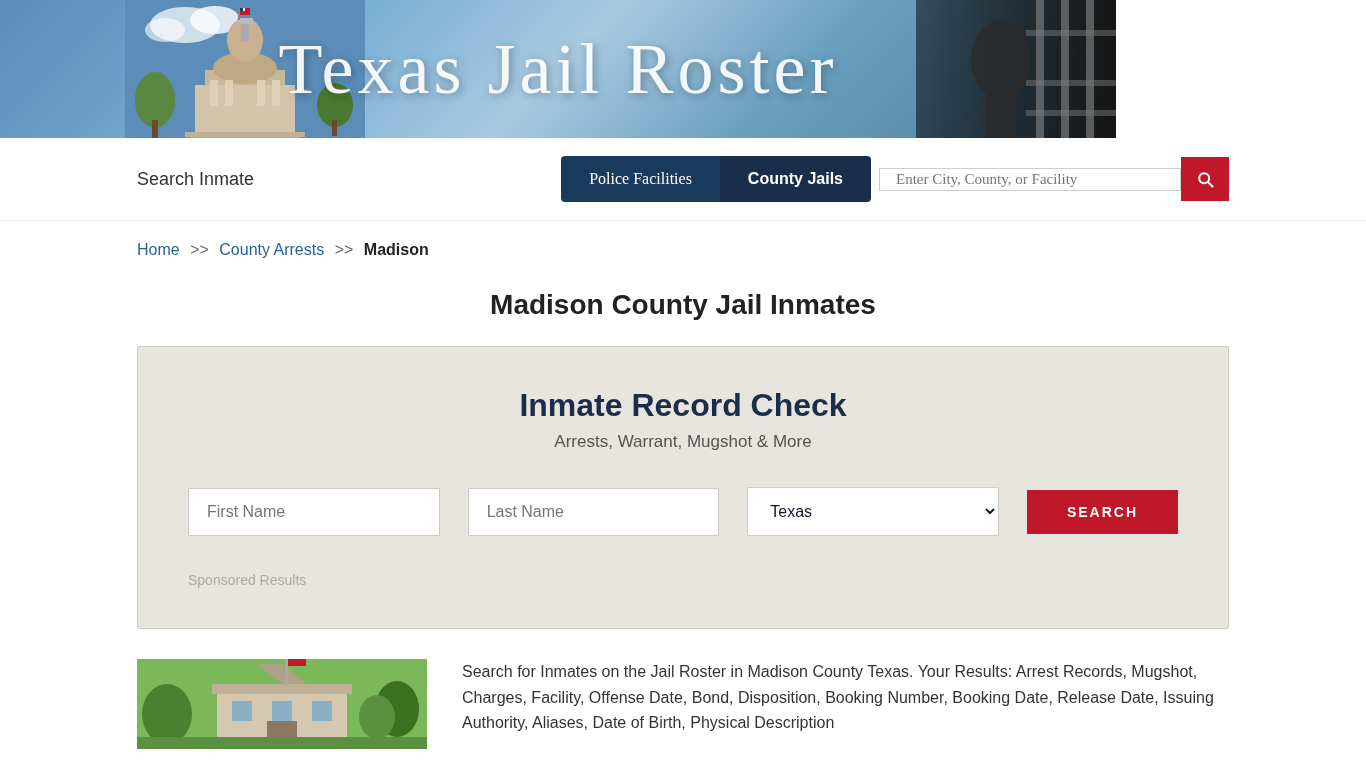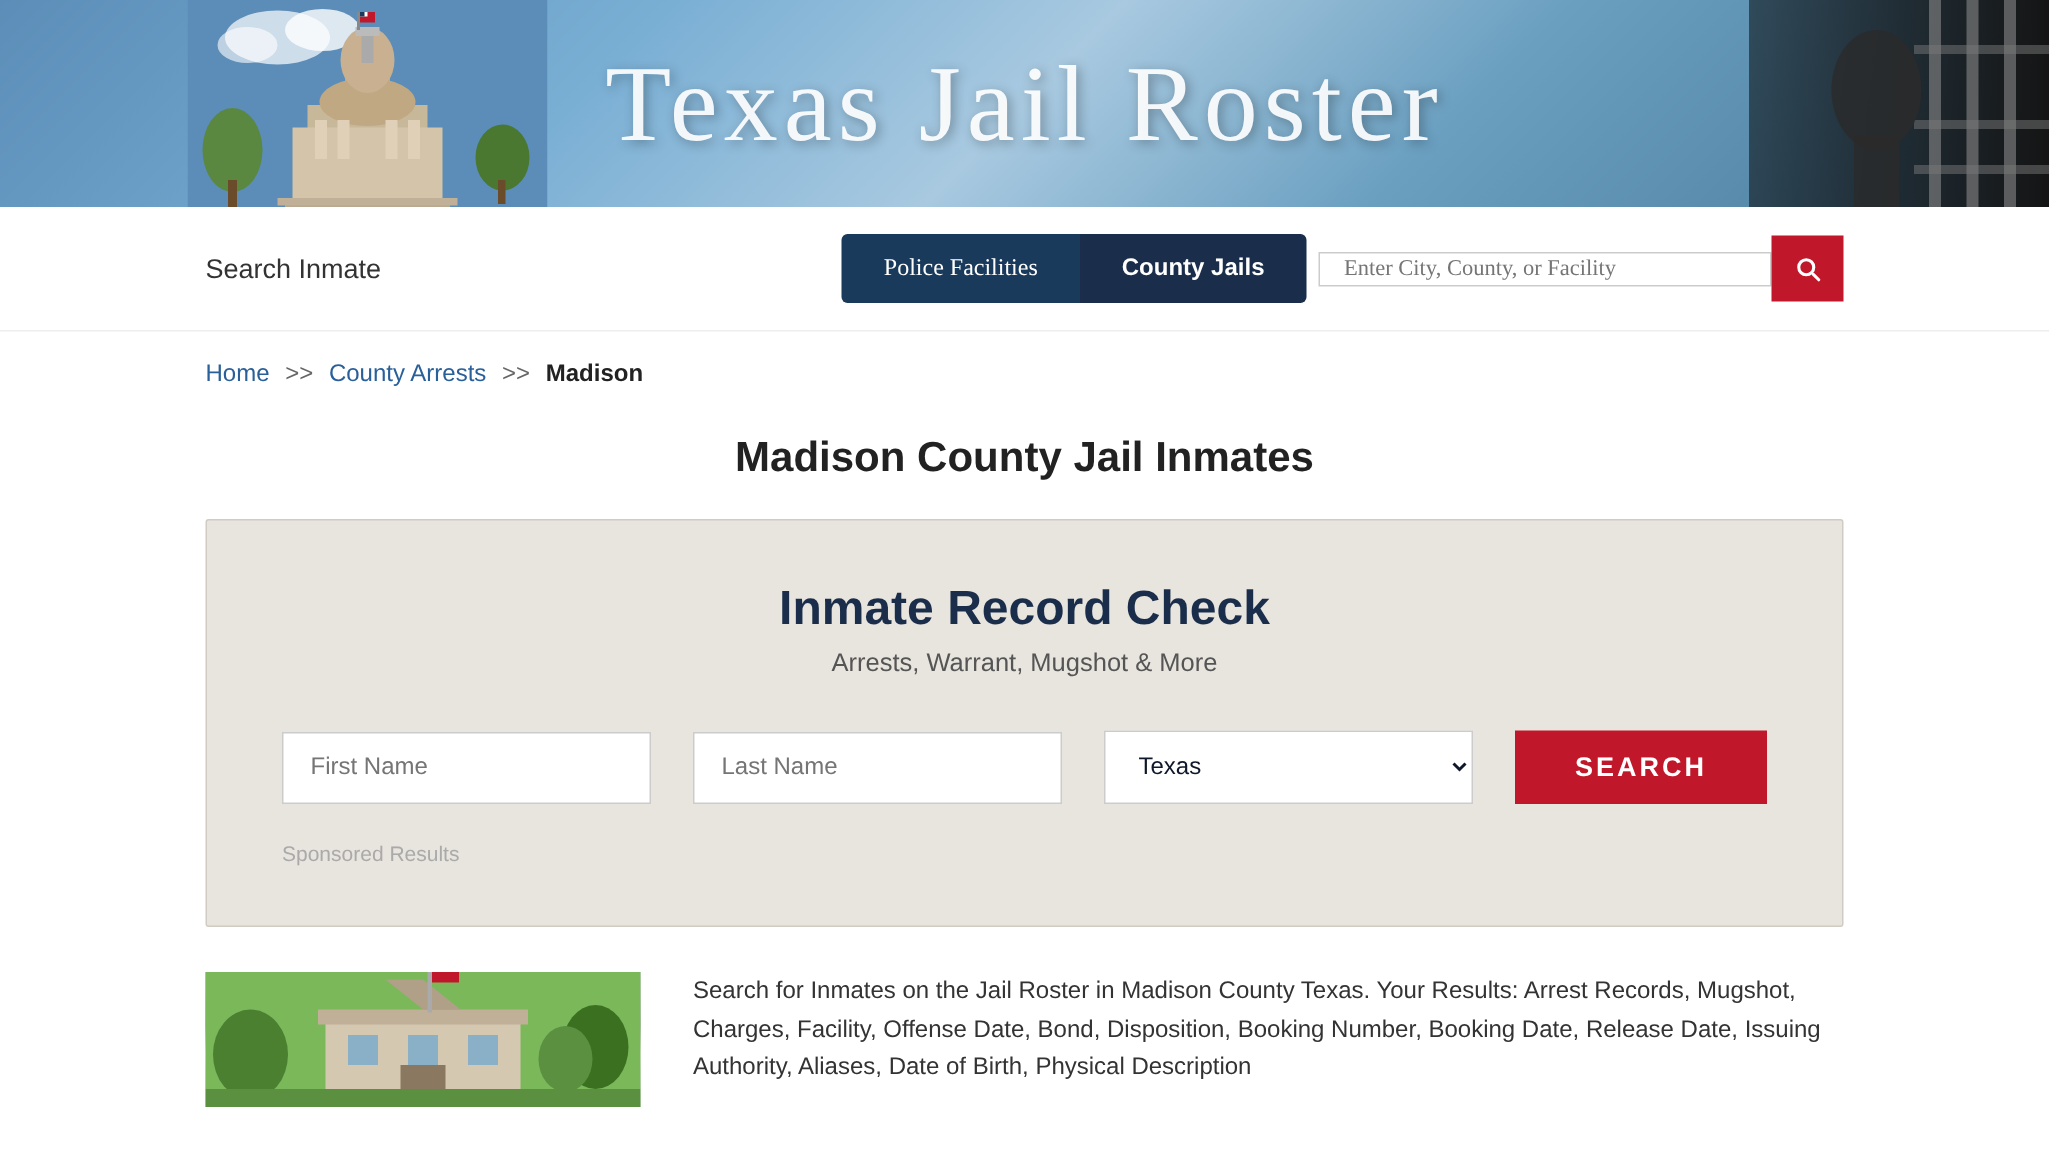--- a/index.html
+++ b/index.html
@@ -1,20 +1,20 @@
 <!DOCTYPE html>
 <html><head>
   <meta charset="utf-8">
   <style>
     * { margin: 0; padding: 0; box-sizing: border-box; }
     body { font-family: Georgia, 'Times New Roman', serif; background: #fff; width: 1366px; min-height: 768px; overflow-x: hidden; }
 
     
     .header-banner {
-      width: 1366px;
+      width: 1116px;
       height: 138px;
       background: linear-gradient(135deg, #5b8db8 0%, #7aafd4 30%, #a8c9e0 50%, #6a9fc0 70%, #4a7a9b 100%);
       position: relative;
       overflow: hidden;
       display: flex;
       align-items: center;
       justify-content: center;
     }
     .banner-title {
       font-size: 72px;
@@ -162,21 +162,21 @@
       text-align: center;
       font-size: 17px;
       font-family: Arial, sans-serif;
       color: #555;
       margin-bottom: 35px;
     }
     .search-form-row {
       display: flex;
       gap: 28px;
       align-items: center;
-      margin-bottom: 25px;
+      margin-bottom: 36px;
     }
     .form-input {
       border: 1px solid #ccc;
       padding: 14px 18px;
       font-size: 16px;
       font-family: Arial, sans-serif;
       background: #fff;
       outline: none;
       color: #aaa;
     }
@@ -191,21 +191,21 @@
       background: #fff;
       outline: none;
       color: #0f172a;
       appearance: auto;
     }
     .search-btn {
       background: #c0182a;
       color: #fff;
       border: none;
       padding: 14px 40px;
-      font-size: 18px;
+      font-size: 14px;
       font-family: Arial, sans-serif;
       font-weight: bold;
       letter-spacing: 2px;
       cursor: pointer;
       flex-shrink: 0;
     }
     .sponsored-label {
       font-size: 14px;
       font-family: Arial, sans-serif;
       color: #aaa;

